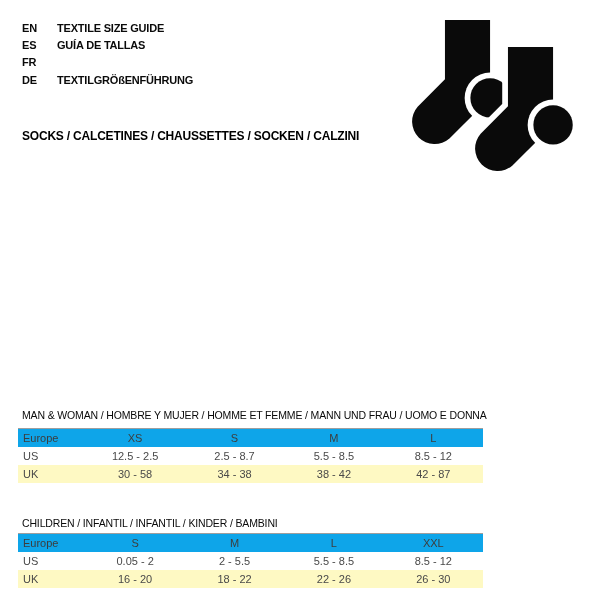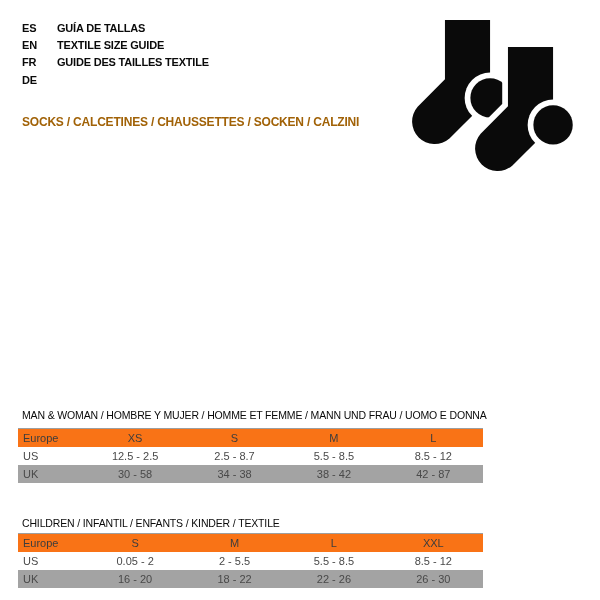--- a/index.html
+++ b/index.html
@@ -7,61 +7,61 @@
     width:600px;height:600px;position:relative;background:#ffffff;overflow:hidden;
     font-family:"Liberation Sans","DejaVu Sans",sans-serif;
     -webkit-font-smoothing:antialiased;
   }
   
   .lang-block{position:absolute;left:22px;top:19px;}
   .lang-row{display:flex;height:17.4px;align-items:center;}
   .lang-code{width:35px;font-size:11px;font-weight:700;color:#0a0a0a;letter-spacing:-0.2px;}
   .lang-name{font-size:11px;font-weight:700;color:#0a0a0a;letter-spacing:-0.2px;}
   .category-line{
-    position:absolute;left:22px;top:115px;font-size:12px;font-weight:700;
-    color:#a16207;letter-spacing:-0.2px;
+    position:absolute;left:22px;top:129px;font-size:12px;font-weight:700;
+    color:#000000;letter-spacing:-0.2px;
   }
   
   .icon-wrap{position:absolute;left:405px;top:5px;width:175px;height:175px;}
   
   .table-title{
     position:absolute;left:22px;font-size:10.5px;font-weight:400;color:#0a0a0a;
     letter-spacing:-0.15px;white-space:nowrap;
   }
   .size-table{
     position:absolute;left:18px;width:465px;border-collapse:collapse;table-layout:fixed;
     font-size:11px;color:#494949;
   }
   .size-table col.c0{width:14.5%;}
   .size-table th{
-    background:#f97316;font-weight:400;height:18px;text-align:center;
+    background:#0ea5e9;font-weight:400;height:18px;text-align:center;
     border-top:1px solid #9e9e9e;color:#3d3d3d;padding:0;
   }
   .size-table td{height:18px;text-align:center;padding:0;}
   .size-table .lbl{text-align:left;padding-left:5px;}
-  .size-table tr.alt td{background:#a3a3a3;}
+  .size-table tr.alt td{background:#fef9c3;}
 </style>
 </head>
 <body>
 
 <div class="lang-block">
   <div class="lang-row">
+    <span class="lang-code">EN</span>
+    <span class="lang-name">TEXTILE SIZE GUIDE</span>
+  </div>
+  <div class="lang-row">
     <span class="lang-code">ES</span>
     <span class="lang-name">GUÍA DE TALLAS</span>
   </div>
   <div class="lang-row">
-    <span class="lang-code">EN</span>
-    <span class="lang-name">TEXTILE SIZE GUIDE</span>
-  </div>
-  <div class="lang-row">
     <span class="lang-code">FR</span>
-    <span class="lang-name">GUIDE DES TAILLES TEXTILE</span>
   </div>
   <div class="lang-row">
     <span class="lang-code">DE</span>
+    <span class="lang-name">TEXTILGRÖßENFÜHRUNG</span>
   </div>
 </div>
 
 <div class="category-line">SOCKS / CALCETINES / CHAUSSETTES / SOCKEN / CALZINI</div>
 
 <div class="icon-wrap">
   <svg width="175" height="175" viewBox="0 0 175 175" xmlns="http://www.w3.org/2000/svg">
     <defs>
       <g id="sock">
         <path d="M38,0 H93 V95 L43.5,144.5 A27.5,27.5 0 0 1 4.7,105.7 L38,72.2 Z" fill="#0a0a0a"></path>
@@ -108,21 +108,21 @@
     <tr class="alt">
       <td class="lbl">UK</td>
       <td>30 - 58</td>
       <td>34 - 38</td>
       <td>38 - 42</td>
       <td>42 - 87</td>
     </tr>
   </tbody>
 </table>
 
-<div class="table-title" style="top:517px">CHILDREN / INFANTIL / ENFANTS / KINDER / TEXTILE</div>
+<div class="table-title" style="top:517px">CHILDREN / INFANTIL / INFANTIL / KINDER / BAMBINI</div>
 <table class="size-table" style="top:533px">
   <colgroup>
       <col class="c0">
       <col>
       <col>
       <col>
       <col>
     </colgroup>
   <thead>
     <tr>

